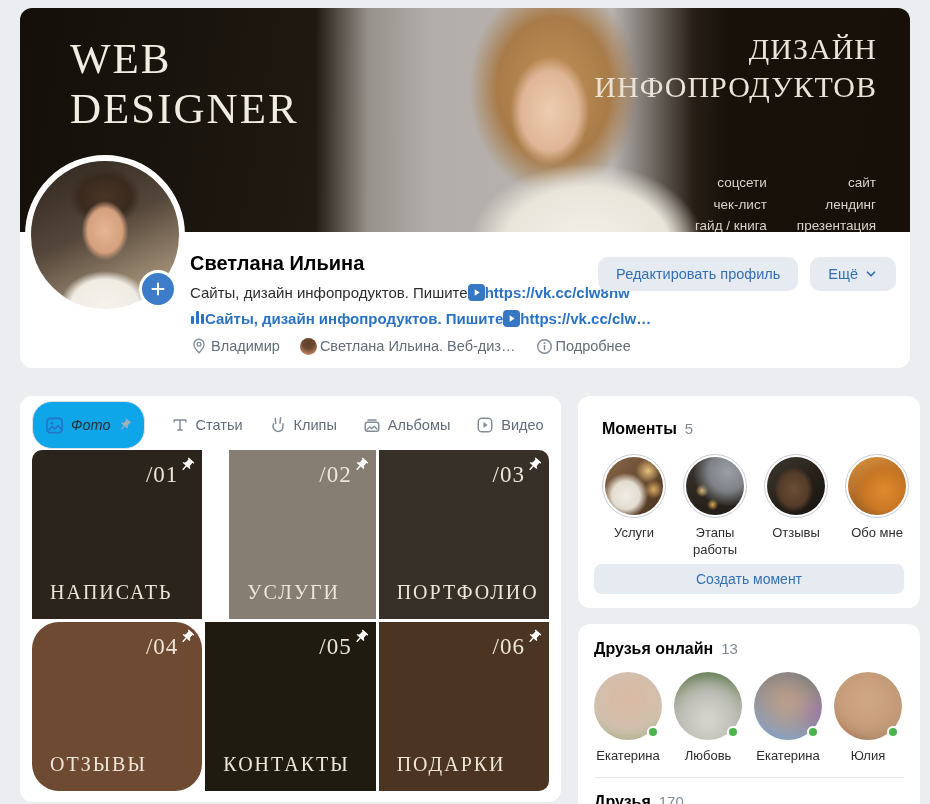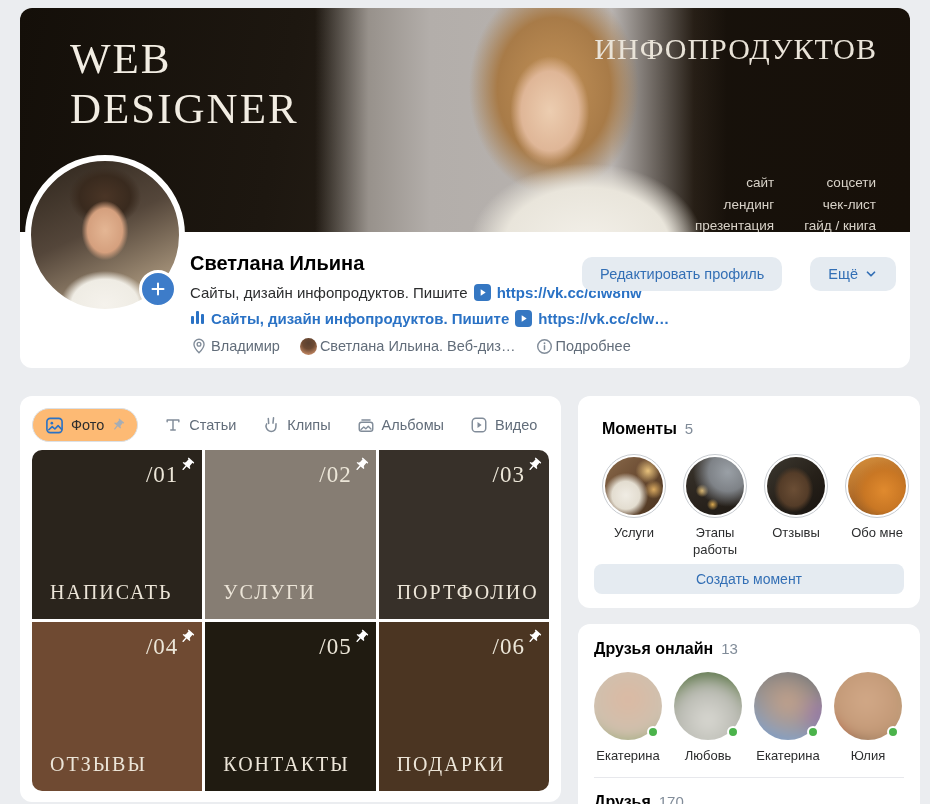--- a/index.html
+++ b/index.html
@@ -58,42 +58,42 @@
   }
   .avatar-plus{
     position:absolute;right:8px;bottom:7px;width:38px;height:38px;border-radius:50%;
     background:#3d7cc9;border:3px solid #fff;display:flex;align-items:center;justify-content:center;
     color:#fff;cursor:pointer;
   }
   .avatar-plus svg{display:block;}
 
   .info{position:relative;height:123px;padding-left:170px;padding-top:20px;}
   .profile-name{font-size:20px;font-weight:700;color:#000;}
-  .status-line{display:flex;align-items:flex-start;gap:6px;margin-top:9px;font-size:15px;}
+  .status-line{display:flex;align-items:flex-start;margin-top:9px;font-size:15px;}
   .status-line .lnk{color:var(--accent);text-decoration:none;cursor:pointer;font-weight:bold;}
   .play-badge{display:inline-flex;flex:none;}
   .meta-line{display:flex;align-items:center;gap:20px;margin-top:10px;font-size:14.5px;color:var(--gray-text);}
   .meta-item{display:flex;align-items:center;gap:3px;cursor:pointer;}
   .mini-ava{
     width:17px;height:17px;border-radius:50%;flex:none;
     background:radial-gradient(circle at 50% 30%,#5a4030 0%,#6d4a33 40%,#b77f5c 75%,#caa07e 100%);
   }
-  .actions{position:absolute;right:14px;top:25px;display:flex;gap:28px;}
+  .actions{position:absolute;right:14px;top:25px;display:flex;gap:12px;}
   .btn{
     height:34px;padding:0 18px;border:none;border-radius:10px;background:#e5ebf1;
     color:var(--btn-blue);font-size:14.5px;font-weight:500;display:flex;align-items:center;gap:6px;
     font-family:inherit;cursor:pointer;white-space:nowrap;
   }
 
   
   #photos-card{left:20px;top:396px;width:541px;height:406px;padding:10px 12px 12px;}
   .tabs{display:flex;align-items:center;gap:26px;height:38px;}
   .tab{display:flex;align-items:center;gap:7px;color:var(--gray-text);font-size:14.5px;font-weight:500;cursor:pointer;}
   .tab.active{
-    border:1px solid #dce1e6;border-radius:20px;height:34px;padding:0 12px;color:#2c2d2e;background:#fdba74;
+    border:1px solid #dce1e6;border-radius:20px;height:48px;padding:0 12px;color:#2c2d2e;background:#0ea5e9;font-style:italic;
   }
   .tile-grid{
     margin-top:6px;display:grid;grid-template-columns:repeat(3,1fr);grid-auto-rows:169px;gap:3px;
     border-radius:10px;overflow:hidden;
   }
   .tile{position:relative;cursor:pointer;font-family:"Liberation Serif","DejaVu Serif",serif;}
   .tile-num{position:absolute;top:12px;right:24px;font-size:23px;color:#ece6d8;letter-spacing:1px;}
   .tile-pin{position:absolute;top:7px;right:7px;transform:rotate(42deg);}
   .tile-label{position:absolute;left:18px;bottom:15px;font-size:20px;letter-spacing:2px;color:#ece5d8;}
 
@@ -136,32 +136,33 @@
 <body>
 
 <div class="card" id="profile-card">
   <div class="cover">
     <div class="cover-photo"></div>
     <div class="cover-title">
       <div>WEB</div>
       <div>DESIGNER</div>
     </div>
     <div class="cover-right-title">
+      <div>ДИЗАЙН</div>
       <div>ИНФОПРОДУКТОВ</div>
     </div>
     <div class="cover-services">
+      <div class="col">
+        <div>соцсети</div>
+        <div>чек-лист</div>
+        <div>гайд / книга</div>
+      </div>
       <div class="col">
         <div>сайт</div>
         <div>лендинг</div>
         <div>презентация</div>
-      </div>
-      <div class="col">
-        <div>соцсети</div>
-        <div>чек-лист</div>
-        <div>гайд / книга</div>
       </div>
     </div>
   </div>
 
   <div class="avatar-wrap">
     <div class="avatar"></div>
     <div class="avatar-plus">
       <svg width="18" height="18" viewBox="0 0 18 18">
         <path d="M9 3.5v11M3.5 9h11" stroke="#fff" stroke-width="2" stroke-linecap="round"></path>
       </svg>
@@ -276,35 +277,35 @@
   </div>
 
   <div class="tile-grid">
     <div class="tile" style="background-color: rgb(42, 36, 28);">
       <span class="tile-num">/01</span>
       <svg class="tile-pin" width="16" height="16" viewBox="0 0 24 24">
           <path d="M16 9V4h1c.55 0 1-.45 1-1s-.45-1-1-1H7c-.55 0-1 .45-1 1s.45 1 1 1h1v5c0 1.66-1.34 3-3 3v2h5.97v7l1 1 1-1v-7H19v-2c-1.66 0-3-1.34-3-3z" fill="#fff"></path>
         </svg>
       <span class="tile-label">НАПИСАТЬ</span>
     </div>
-    <div class="tile" style="background-color: rgb(134, 125, 115);">
+    <div class="tile" style="background-color: rgb(134, 125, 115); margin-left: 24px;">
       <span class="tile-num">/02</span>
       <svg class="tile-pin" width="16" height="16" viewBox="0 0 24 24">
           <path d="M16 9V4h1c.55 0 1-.45 1-1s-.45-1-1-1H7c-.55 0-1 .45-1 1s.45 1 1 1h1v5c0 1.66-1.34 3-3 3v2h5.97v7l1 1 1-1v-7H19v-2c-1.66 0-3-1.34-3-3z" fill="#fff"></path>
         </svg>
       <span class="tile-label">УСЛУГИ</span>
     </div>
     <div class="tile" style="background-color: rgb(55, 48, 41);">
       <span class="tile-num">/03</span>
       <svg class="tile-pin" width="16" height="16" viewBox="0 0 24 24">
           <path d="M16 9V4h1c.55 0 1-.45 1-1s-.45-1-1-1H7c-.55 0-1 .45-1 1s.45 1 1 1h1v5c0 1.66-1.34 3-3 3v2h5.97v7l1 1 1-1v-7H19v-2c-1.66 0-3-1.34-3-3z" fill="#fff"></path>
         </svg>
       <span class="tile-label">ПОРТФОЛИО</span>
     </div>
-    <div class="tile" style="background-color: rgb(111, 74, 50);">
+    <div class="tile" style="background-color: rgb(111, 74, 50); border-radius: 27px;">
       <span class="tile-num">/04</span>
       <svg class="tile-pin" width="16" height="16" viewBox="0 0 24 24">
           <path d="M16 9V4h1c.55 0 1-.45 1-1s-.45-1-1-1H7c-.55 0-1 .45-1 1s.45 1 1 1h1v5c0 1.66-1.34 3-3 3v2h5.97v7l1 1 1-1v-7H19v-2c-1.66 0-3-1.34-3-3z" fill="#fff"></path>
         </svg>
       <span class="tile-label">ОТЗЫВЫ</span>
     </div>
     <div class="tile" style="background-color: rgb(32, 27, 17);">
       <span class="tile-num">/05</span>
       <svg class="tile-pin" width="16" height="16" viewBox="0 0 24 24">
           <path d="M16 9V4h1c.55 0 1-.45 1-1s-.45-1-1-1H7c-.55 0-1 .45-1 1s.45 1 1 1h1v5c0 1.66-1.34 3-3 3v2h5.97v7l1 1 1-1v-7H19v-2c-1.66 0-3-1.34-3-3z" fill="#fff"></path>

